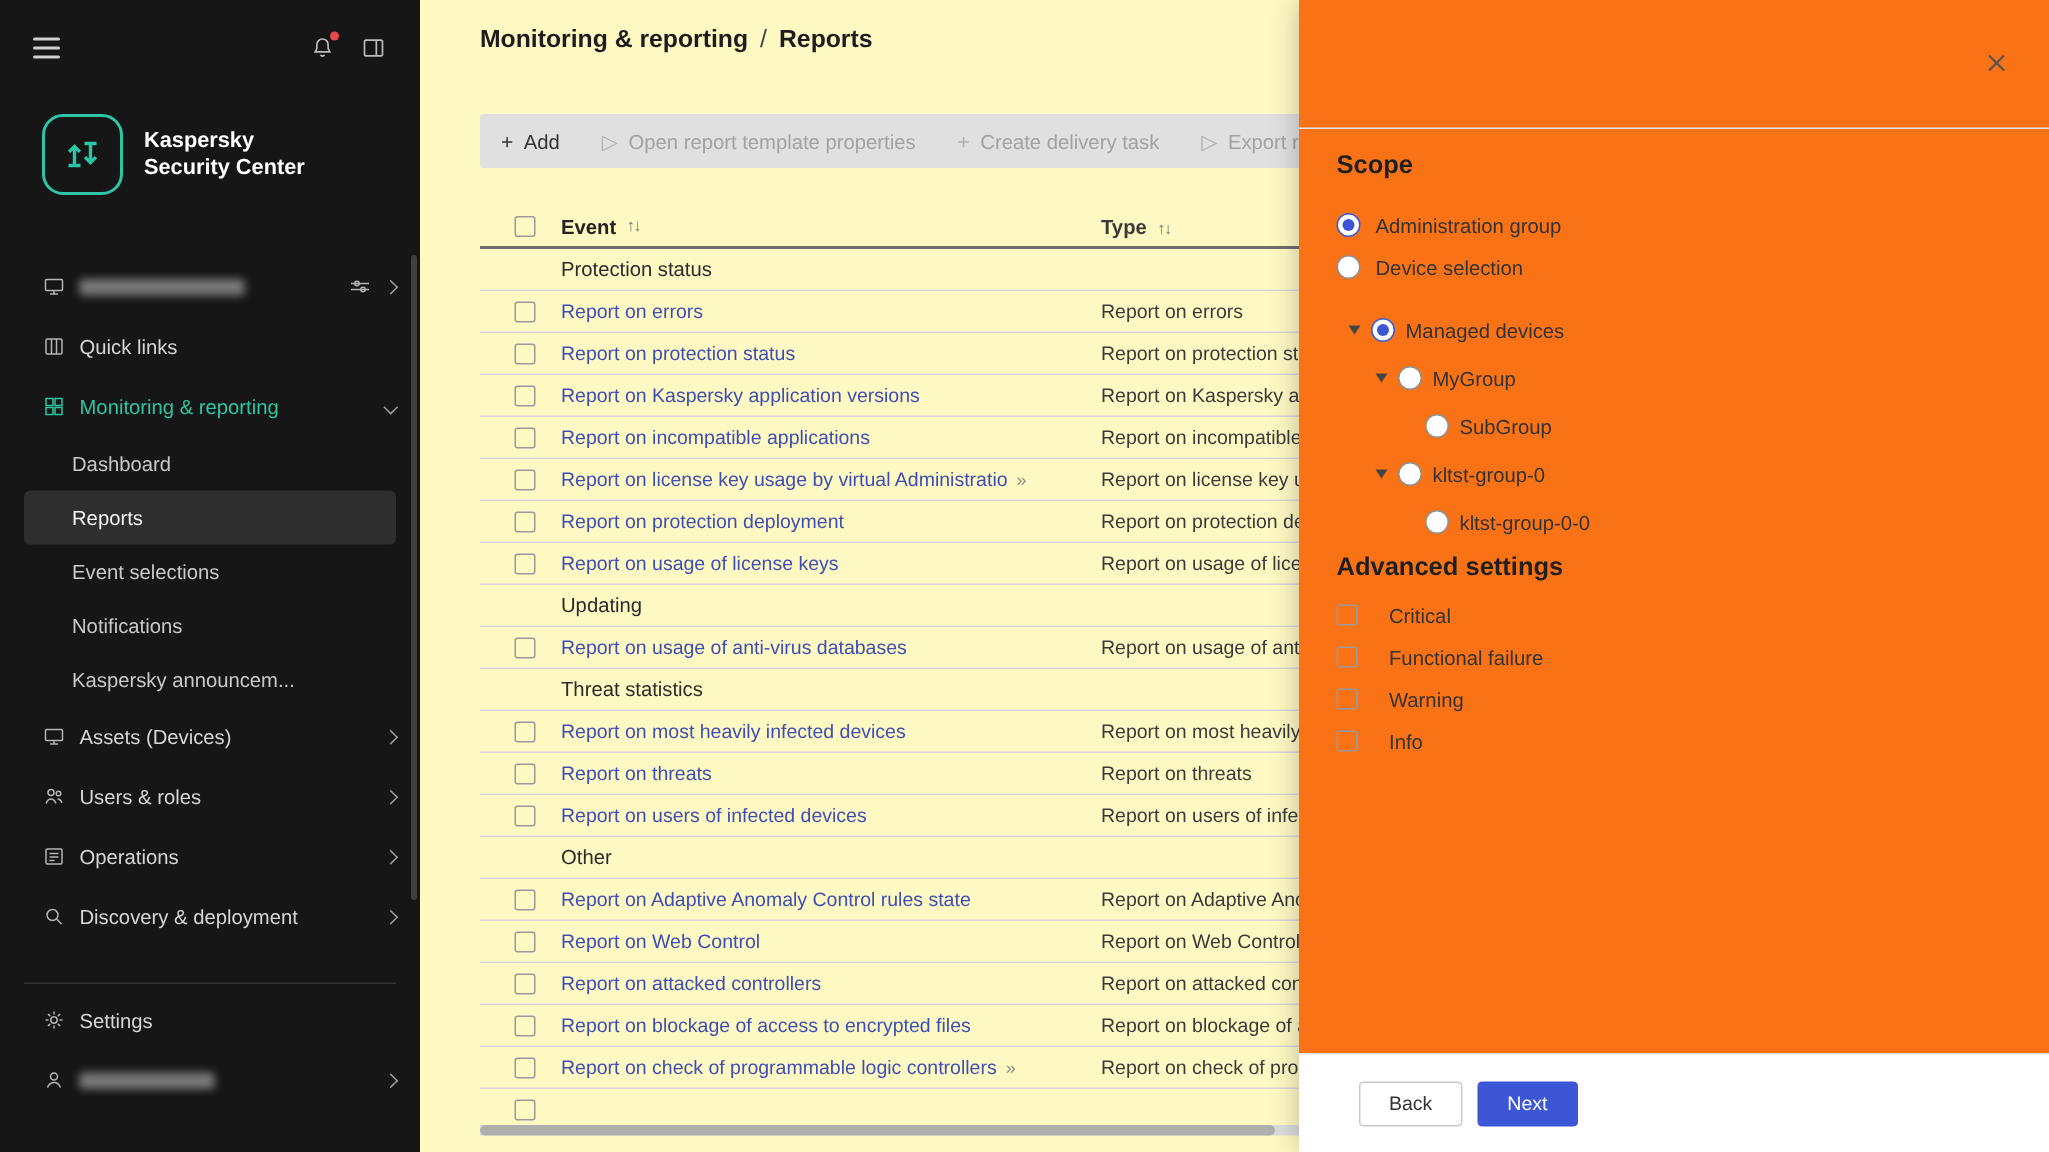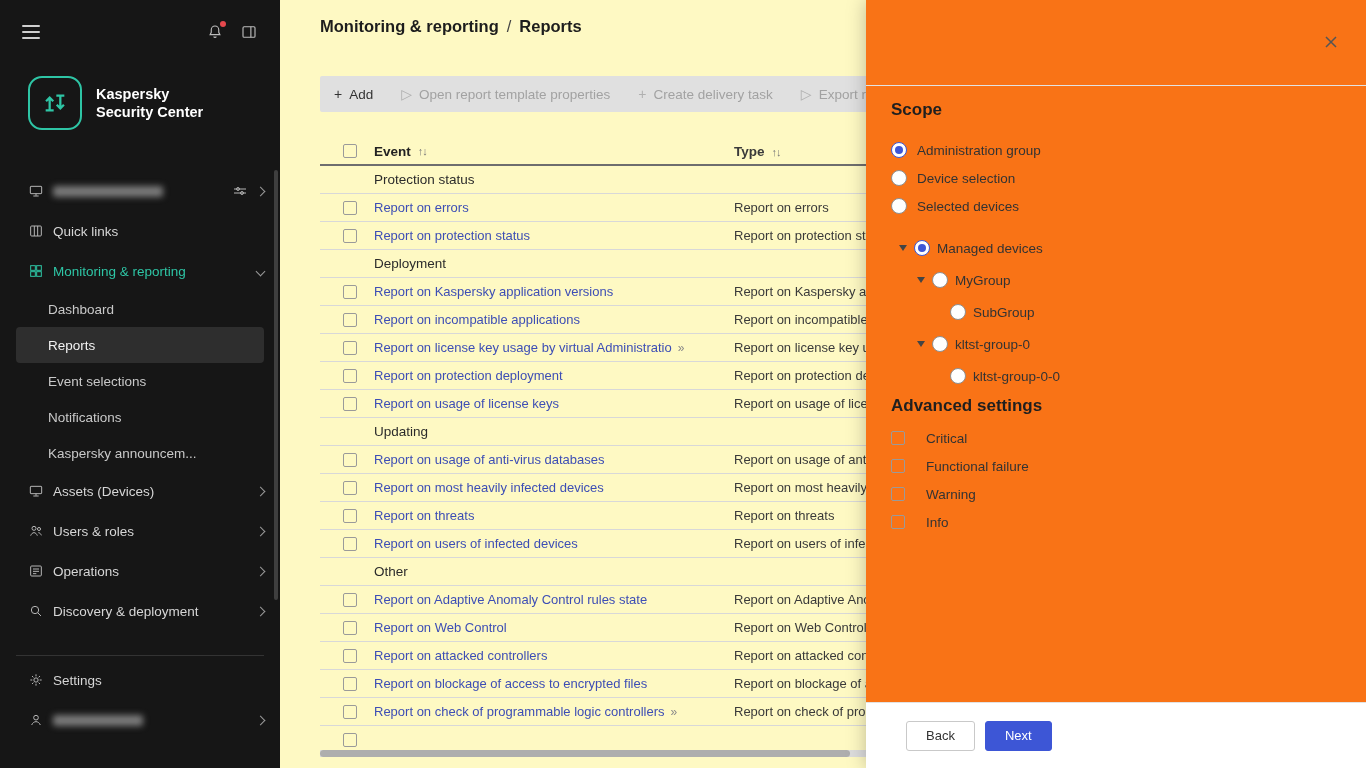--- a/index.html
+++ b/index.html
@@ -315,25 +315,20 @@
         <div class="cell-check">
           <span class="cb"></span>
         </div>
         <div class="cell-name">
           <a class="rlink">Report on protection status</a>
         </div>
         <div class="cell-type">Report on protection status</div>
       </div>
 
     <div class="trow">
-        <div class="cell-check"></div>
-        <div class="cell-name glabel">Deployment</div>
-        <div class="cell-type"></div>
-      </div>
-    <div class="trow">
         <div class="cell-check">
           <span class="cb"></span>
         </div>
         <div class="cell-name">
           <a class="rlink">Report on Kaspersky application versions</a>
         </div>
         <div class="cell-type">Report on Kaspersky application versions</div>
       </div>
     <div class="trow">
         <div class="cell-check">
@@ -381,20 +376,25 @@
     <div class="trow">
         <div class="cell-check">
           <span class="cb"></span>
         </div>
         <div class="cell-name">
           <a class="rlink">Report on usage of anti-virus databases</a>
         </div>
         <div class="cell-type">Report on usage of anti-virus databases</div>
       </div>
 
+    <div class="trow">
+        <div class="cell-check"></div>
+        <div class="cell-name glabel">Threat statistics</div>
+        <div class="cell-type"></div>
+      </div>
     <div class="trow">
         <div class="cell-check">
           <span class="cb"></span>
         </div>
         <div class="cell-name">
           <a class="rlink">Report on most heavily infected devices</a>
         </div>
         <div class="cell-type">Report on most heavily infected devices</div>
       </div>
     <div class="trow">
@@ -495,24 +495,20 @@
 
     <div class="radio-group">
       <div class="p-row">
         <span class="radio sel"></span>
         <span>Administration group</span>
       </div>
       <div class="p-row">
         <span class="radio"></span>
         <span>Device selection</span>
       </div>
-      <div class="p-row">
-        <span class="radio"></span>
-        <span>Selected devices</span>
-      </div>
     </div>
 
     <div class="tree">
       <div class="tree-row lvl0">
         <span class="tri"></span>
         <span class="radio sel"></span>
         <span>Managed devices</span>
       </div>
       <div class="tree-row lvl1">
         <span class="tri"></span>

